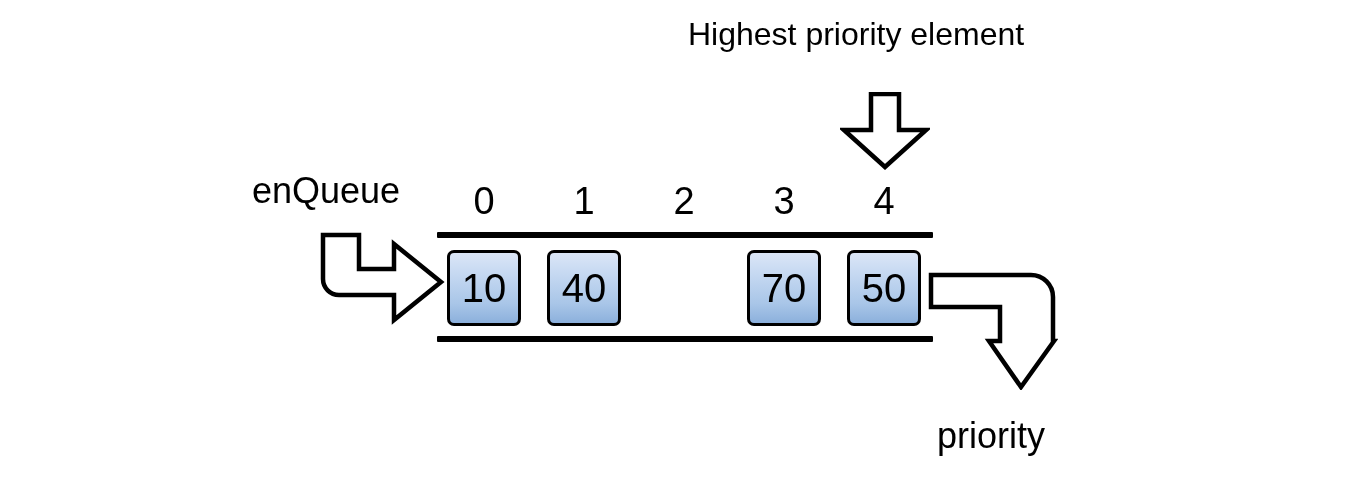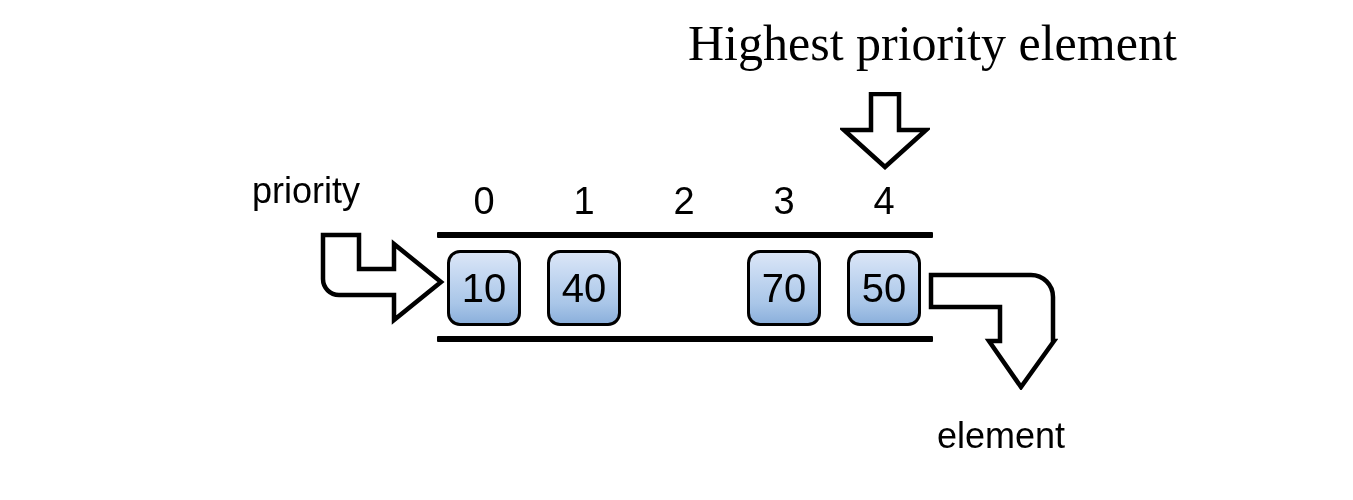--- a/index.html
+++ b/index.html
@@ -26,22 +26,21 @@
     position: absolute;
     white-space: nowrap;
     color: #000;
     font-family: "Liberation Sans", sans-serif;
     font-weight: 400;
     line-height: 1;
   }
   #label-highest {
     left: 688px;
     top: 18px;
-    font-size: 50px;
-    font-family: Liberation Serif, serif;
+    font-size: 32px;
   }
   #label-enqueue {
     left: 252px;
     top: 173px;
     font-size: 36px;
   }
   #label-dequeue {
     left: 937px;
     top: 418px;
     font-size: 36px;
@@ -66,21 +65,21 @@
   }
   #rail-top  { top: 232px; }
   #rail-bottom { top: 336px; }
 
   .cell {
     position: absolute;
     top: 250px;
     width: 74px;
     height: 76px;
     border: 3px solid #000000;
-    border-radius: 13px;
+    border-radius: 7px;
     box-sizing: border-box;
     background: linear-gradient(to bottom, #dbe6f7 0%, #cbdcf3 22%, #a9c6e8 72%, #8cb0dc 100%);
     display: flex;
     align-items: center;
     justify-content: center;
     font-size: 40px;
     font-family: "Liberation Sans", sans-serif;
     color: #000000;
     line-height: 1;
   }
@@ -93,21 +92,21 @@
 <body>
 
 <div id="stage">
 
   <div class="lbl" id="label-highest">Highest priority element</div>
 
   <svg class="arrow-svg" id="arrow-highest" width="90" height="78" viewBox="0 0 90 78">
     <polygon points="31,2 59,2 59,38 86,38 45,75 4,38 31,38" fill="#ffffff" stroke="#000000" stroke-width="4.5" stroke-linejoin="miter"></polygon>
   </svg>
 
-  <div class="lbl" id="label-enqueue">priority</div>
+  <div class="lbl" id="label-enqueue">enQueue</div>
 
   <svg class="arrow-svg" id="arrow-enqueue" width="128" height="100" viewBox="0 0 128 100">
     <path d="M 5,3 L 41,3 L 41,37 L 76,37 L 76,12 L 123,50 L 76,88 L 76,63 L 21,63
              A 16,16 0 0 1 5,47 Z" fill="#ffffff" stroke="#000000" stroke-width="4.5" stroke-linejoin="miter"></path>
   </svg>
 
   <div class="rail" id="rail-top"></div>
   <div class="rail" id="rail-bottom"></div>
 
   <div class="idx" style="left:447px">0</div>
@@ -138,15 +137,15 @@
              L 125,69
              L 126,69
              L 93,115
              L 61,69
              L 72,69
              L 72,35
              L 3,35
              Z" fill="#ffffff" stroke="#000000" stroke-width="4.5" stroke-linejoin="miter"></path>
   </svg>
 
-  <div class="lbl" id="label-dequeue">element</div>
+  <div class="lbl" id="label-dequeue">priority</div>
 
 </div>
 
 </body></html>

